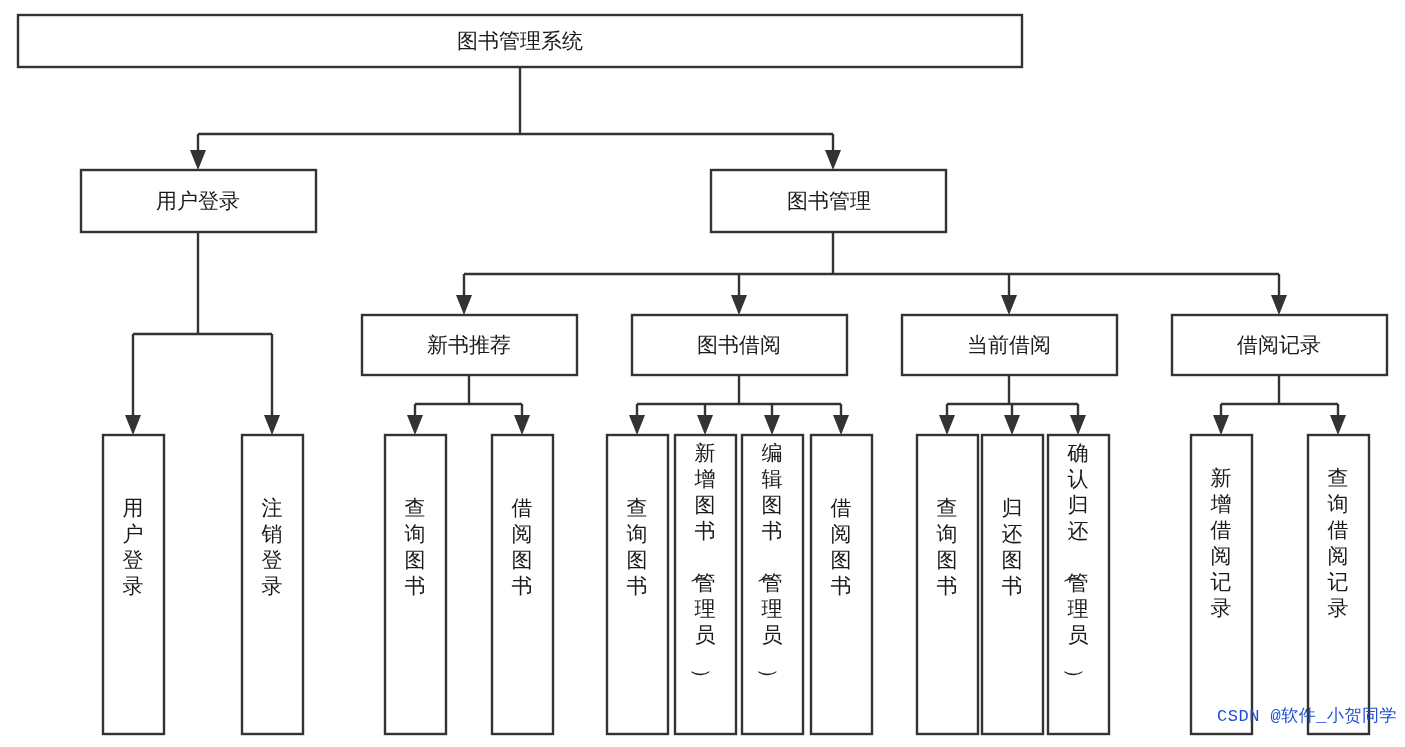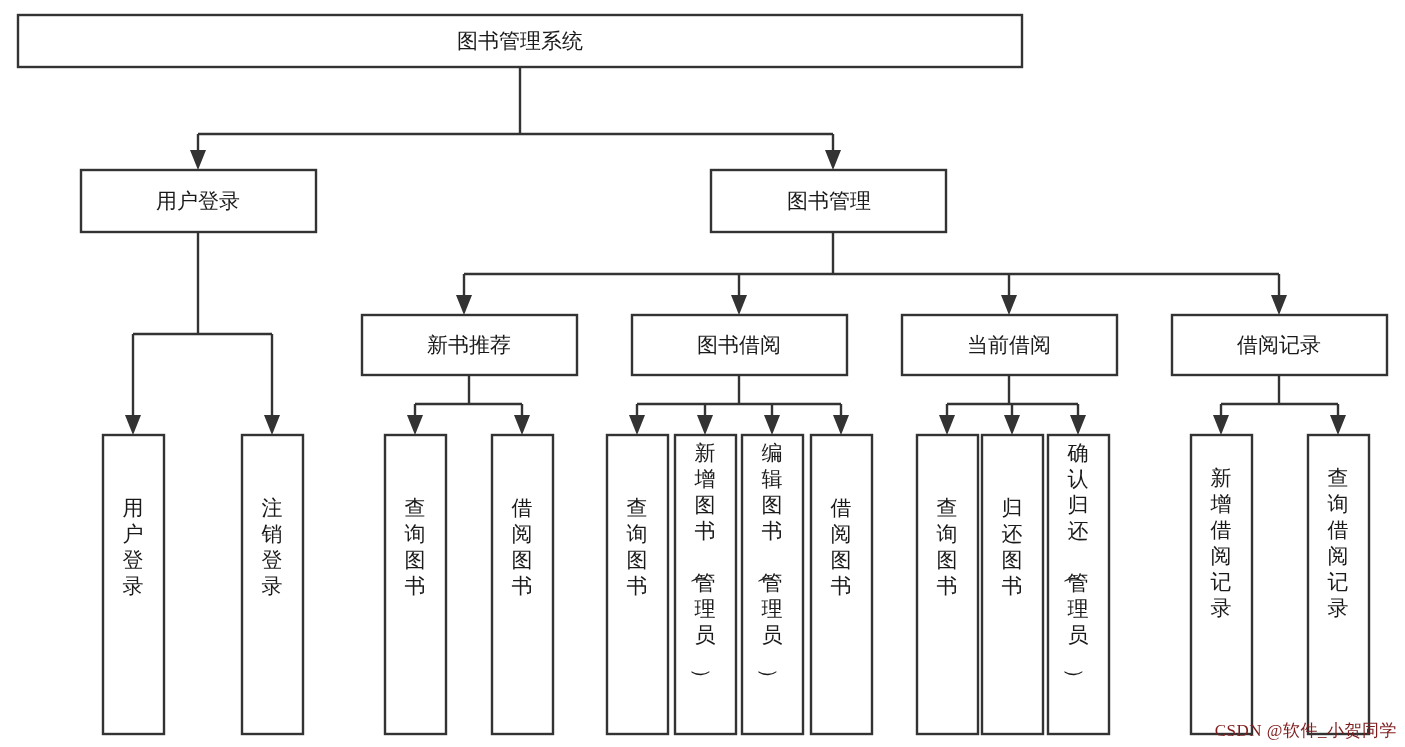--- a/index.html
+++ b/index.html
@@ -50,24 +50,24 @@
   }
   .node-label-v {
     font-family: "Liberation Sans", "DejaVu Sans", sans-serif;
     font-size: 21px;
     fill: #1a1a1a;
     text-anchor: middle;
   }
   .watermark {
     position: absolute;
     right: 8px;
-    bottom: 5px;
-    font-family: Liberation Serif, serif;
+    bottom: 20px;
+    font-family: Liberation Mono, monospace;
     font-size: 17px;
-    color: #7f1d1d;
+    color: #1d4ed8;
     white-space: nowrap;
     letter-spacing: 0.5px;
   }
 </style>
 </head>
 <body>
 
 <div id="diagram-root">
   <svg class="diagram-canvas" viewBox="0 0 1405 747" xmlns="http://www.w3.org/2000/svg">
 

